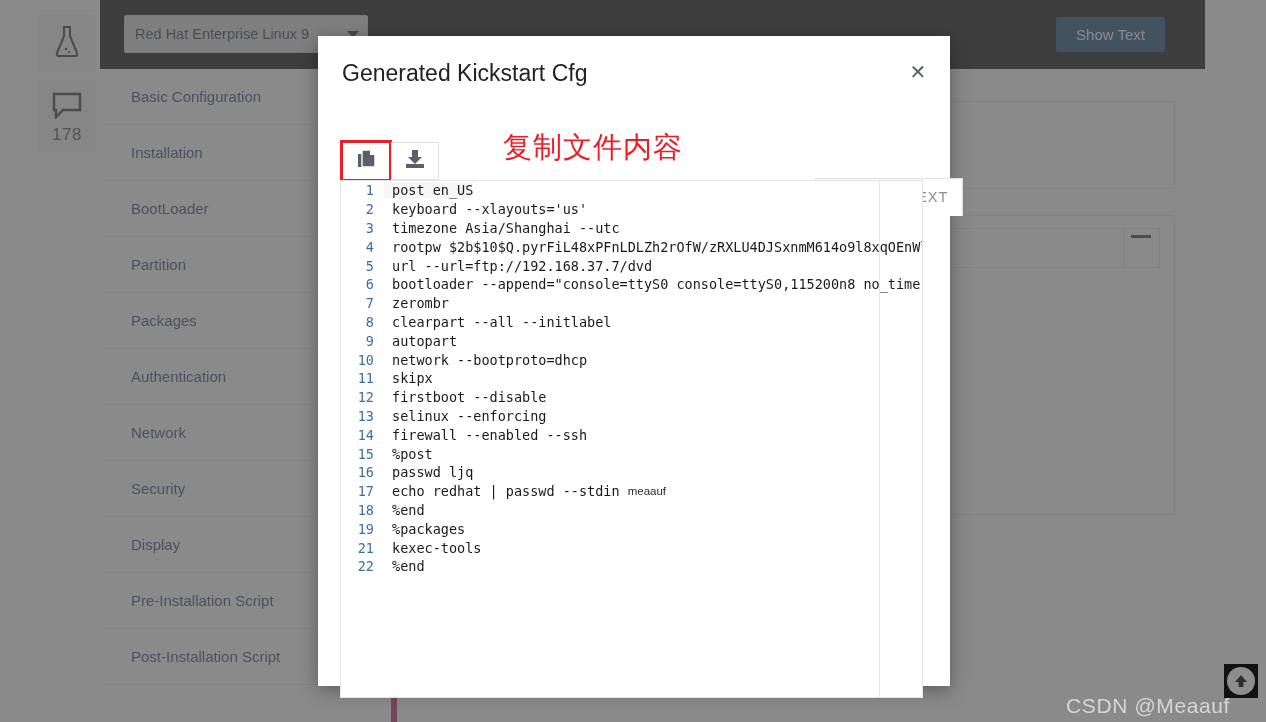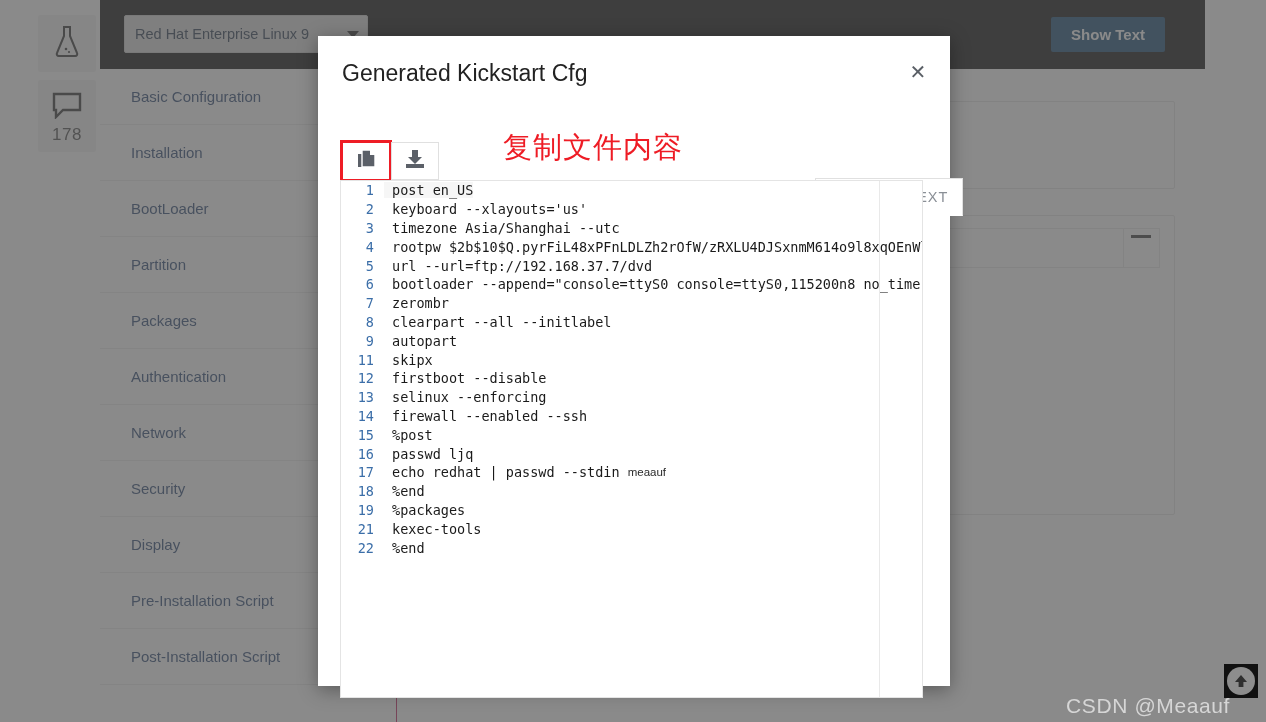--- a/index.html
+++ b/index.html
@@ -94,37 +94,36 @@
     padding: 0 20px;
     background: #10456f;
     color: #ffffff;
     border: none;
     border-radius: 2px;
     font-size: 15px;
     font-family: "Liberation Sans", sans-serif;
     cursor: pointer;
     display: flex;
     align-items: center;
-    font-weight: bold;
   }
 
   
   .page-body {
     position: absolute;
     left: 100px; top: 69px;
     width: 1105px; height: 653px;
     background: #ffffff;
     display: flex;
   }
 
   
   .sidenav {
     width: 297px;
     flex: none;
-    border-right: 1px solid #be185d;
+    border-right: 6px solid #be185d;
   }
   .nav-item {
     height: 56px;
     border-bottom: 1px solid #ececec;
     display: flex;
     align-items: center;
     padding-left: 31px;
     font-size: 15px;
     color: #23406e;
     cursor: pointer;
@@ -477,20 +476,21 @@
       <div class="code-scroll">
         <div class="code-line"><span class="ln">1</span><span class="code-txt">post en_US</span></div>
         <div class="code-line"><span class="ln">2</span><span class="code-txt">keyboard --xlayouts='us'</span></div>
         <div class="code-line"><span class="ln">3</span><span class="code-txt">timezone Asia/Shanghai --utc</span></div>
         <div class="code-line"><span class="ln">4</span><span class="code-txt">rootpw $2b$10$Q.pyrFiL48xPFnLDLZh2rOfW/zRXLU4DJSxnmM614o9l8xqOEnWl</span></div>
         <div class="code-line"><span class="ln">5</span><span class="code-txt">url --url=ftp://192.168.37.7/dvd</span></div>
         <div class="code-line"><span class="ln">6</span><span class="code-txt">bootloader --append="console=ttyS0 console=ttyS0,115200n8 no_timer</span></div>
         <div class="code-line"><span class="ln">7</span><span class="code-txt">zerombr</span></div>
         <div class="code-line"><span class="ln">8</span><span class="code-txt">clearpart --all --initlabel</span></div>
         <div class="code-line"><span class="ln">9</span><span class="code-txt">autopart</span></div>
+        <div class="code-line"><span class="ln">10</span><span class="code-txt">network --bootproto=dhcp</span></div>
         <div class="code-line"><span class="ln">11</span><span class="code-txt">skipx</span></div>
         <div class="code-line"><span class="ln">12</span><span class="code-txt">firstboot --disable</span></div>
         <div class="code-line"><span class="ln">13</span><span class="code-txt">selinux --enforcing</span></div>
         <div class="code-line"><span class="ln">14</span><span class="code-txt">firewall --enabled --ssh</span></div>
         <div class="code-line"><span class="ln">15</span><span class="code-txt">%post</span></div>
         <div class="code-line"><span class="ln">16</span><span class="code-txt">passwd ljq</span></div>
         <div class="code-line"><span class="ln">17</span><span class="code-txt">echo redhat | passwd --stdin </span><span class="wm-inline">meaauf</span></div>
         <div class="code-line"><span class="ln">18</span><span class="code-txt">%end</span></div>
         <div class="code-line"><span class="ln">19</span><span class="code-txt">%packages</span></div>
         <div class="code-line"><span class="ln">21</span><span class="code-txt">kexec-tools</span></div>

